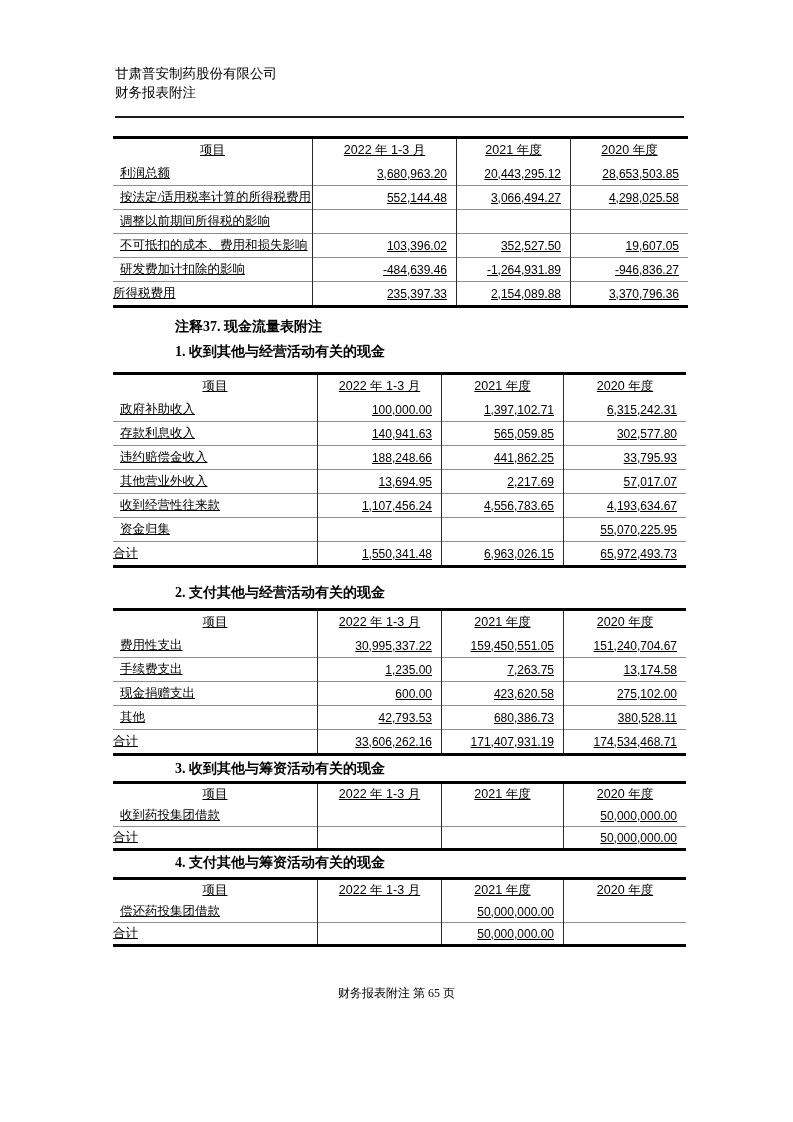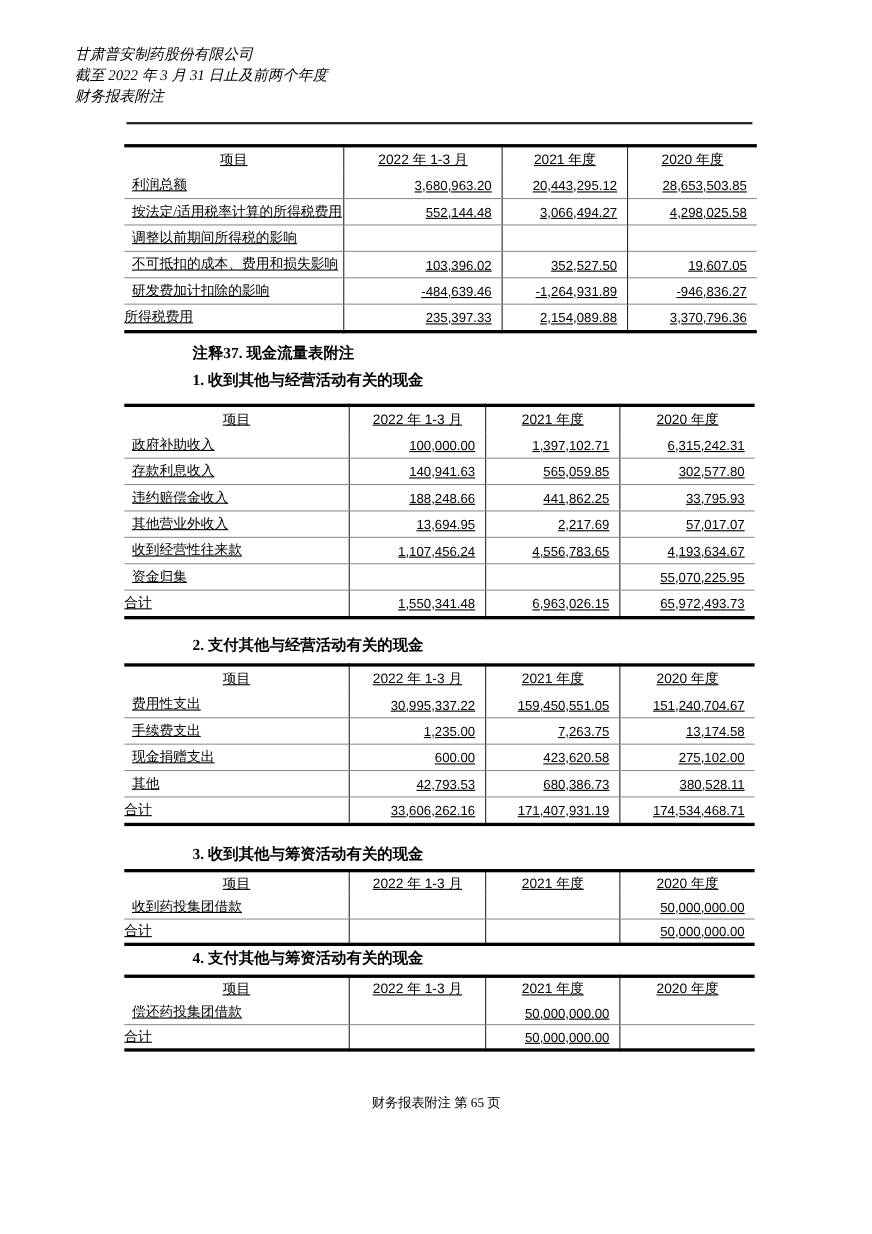--- a/index.html
+++ b/index.html
@@ -1,21 +1,21 @@
 <!DOCTYPE html>
 <html><head>
 <meta charset="utf-8">
 <style>
   html,body{margin:0;padding:0;background:#fff;}
   .page{
     width:793px;height:1122px;background:#ffffff;color:#000;
     position:relative;overflow:hidden;
     font-family:"Liberation Serif","DejaVu Serif",serif;
   }
-  .doc-header{padding-top:40px;margin-left:68px;font-size:13.5px;line-height:19px;font-style:italic;}
+  .doc-header{padding-top:64px;margin-left:115px;font-size:13.5px;line-height:19px;}
   .header-rule{margin:14px 0 0 115px;width:569px;height:0;border-top:2px solid #1d1d1d;}
 
   table.fin-table{
     border-collapse:collapse;table-layout:fixed;
     margin-left:113px;
     border-top:3px solid #000;border-bottom:3px solid #000;
     font-size:12.5px;
     text-decoration:underline;
   }
   table.style-a{width:572px;margin-top:18px;}
@@ -46,35 +46,34 @@
   }
 
   .note-heading,.sub-heading{
     margin-left:175px;font-weight:bold;font-size:14px;line-height:17px;
   }
   .mt-note37{margin-top:10px;}
   .mt-sub1{margin-top:8px;}
   .mt-table2{margin-top:12px;}
   .mt-sub2{margin-top:16px;}
   .mt-table3{margin-top:7px;}
-  .mt-sub3{margin-top:18px;}
+  .mt-sub3{margin-top:4px;}
   .mt-table4{margin-top:4px;}
   .mt-sub4{margin-top:3px;}
   .mt-table5{margin-top:6px;}
   .mt-note38{margin-top:16px;}
   .page-footer{margin-top:38px;text-align:center;font-size:12px;}
 </style>
 </head>
 <body>
 
 <div class="page">
 
   <div class="doc-header">
     <div>甘肃普安制药股份有限公司</div>
-    <div>截至 2022 年 3 月 31 日止及前两个年度</div>
     <div>财务报表附注</div>
   </div>
   <div class="header-rule"></div>
 
   <table class="fin-table style-a">
       <thead>
         <tr>
           <th>项目</th>
           <th>2022 年 1-3 月</th>
           <th>2021 年度</th>

